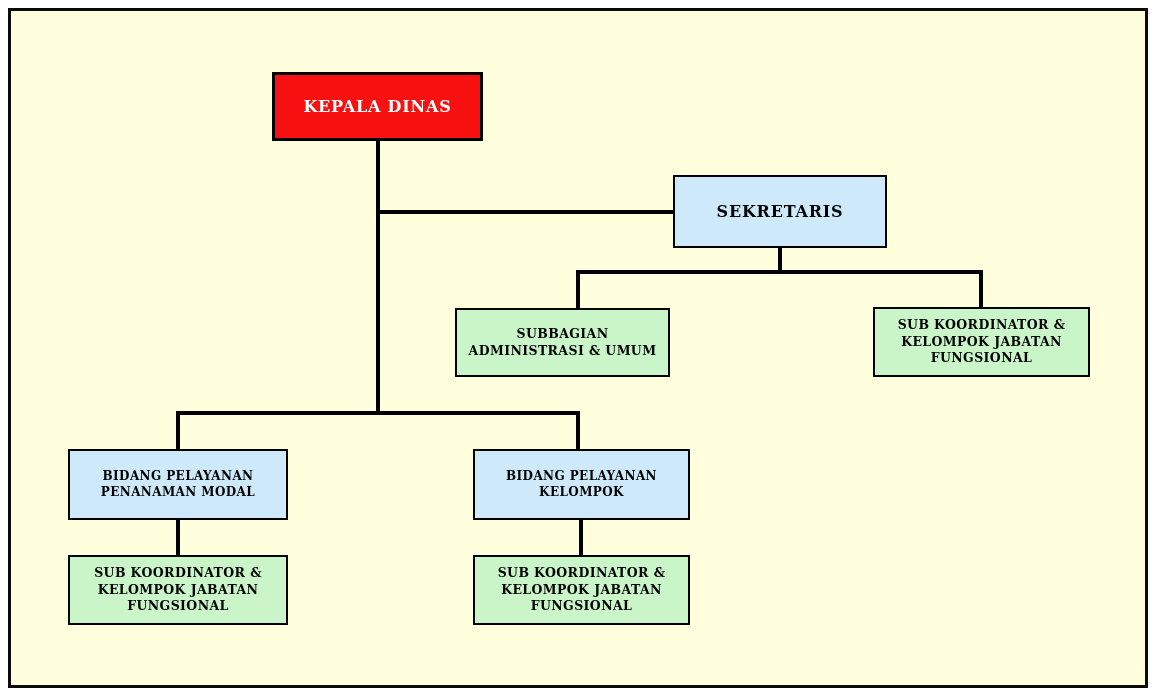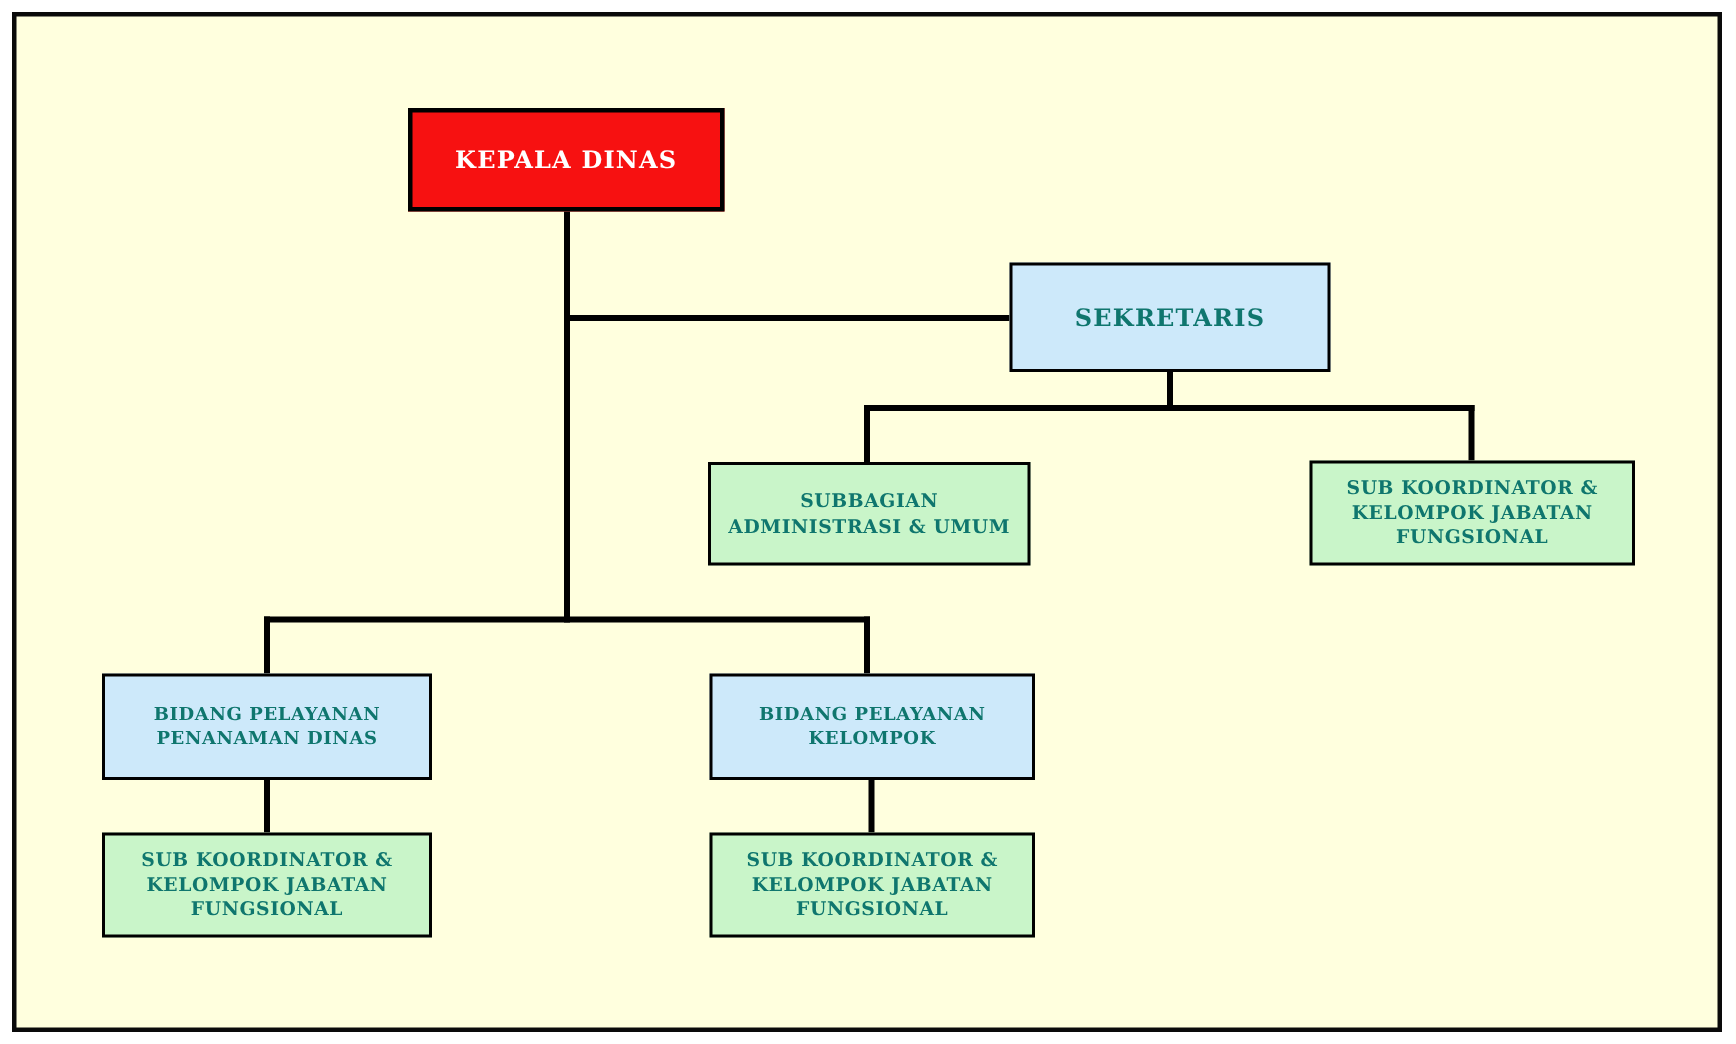--- a/index.html
+++ b/index.html
@@ -24,21 +24,21 @@
     position: absolute;
     box-sizing: border-box;
     display: flex;
     flex-direction: column;
     align-items: center;
     justify-content: center;
     text-align: center;
     border: 2px solid #000000;
     font-weight: bold;
     letter-spacing: 0.4px;
-    color: #0f766e;
+    color: #000000;
   }
   .node .line { display: block; white-space: nowrap; line-height: 1.32; }
   .node-red   { background: #F71111; color: #ffffff; border-width: 3px; font-size: 16px; letter-spacing: 0.8px; }
   .node-blue  { background: #CDE9FA; }
   .node-green { background: #C9F5C9; font-size: 12.5px; }
   .size-lg { font-size: 16px; letter-spacing: 0.8px; }
   .size-md { font-size: 12px; }
 </style>
 </head>
 <body>
@@ -60,34 +60,34 @@
   <div class="edge" style="left:579px; top:518px; width:4px; height:37px;"></div>
 
   <div class="node node-red" style="left:272px; top:72px; width:211px; height:69px;">
     <span class="line">KEPALA DINAS</span>
   </div>
 
   <div class="node node-blue size-lg" style="left:673px; top:175px; width:214px; height:73px;">
     <span class="line">SEKRETARIS</span>
   </div>
 
-  <div class="node node-green" style="left:472px; top:308px; width:215px; height:69px;">
+  <div class="node node-green" style="left:455px; top:308px; width:215px; height:69px;">
     <span class="line">SUBBAGIAN</span>
     <span class="line">ADMINISTRASI &amp; UMUM</span>
   </div>
 
   <div class="node node-green" style="left:873px; top:307px; width:217px; height:70px;">
     <span class="line">SUB KOORDINATOR &amp;</span>
     <span class="line">KELOMPOK JABATAN</span>
     <span class="line">FUNGSIONAL</span>
   </div>
 
   <div class="node node-blue size-md" style="left:68px; top:449px; width:220px; height:71px;">
     <span class="line">BIDANG PELAYANAN</span>
-    <span class="line">PENANAMAN DINAS</span>
+    <span class="line">PENANAMAN MODAL</span>
   </div>
 
   <div class="node node-blue size-md" style="left:473px; top:449px; width:217px; height:71px;">
     <span class="line">BIDANG PELAYANAN</span>
     <span class="line">KELOMPOK</span>
   </div>
 
   <div class="node node-green" style="left:68px; top:555px; width:220px; height:70px;">
     <span class="line">SUB KOORDINATOR &amp;</span>
     <span class="line">KELOMPOK JABATAN</span>

